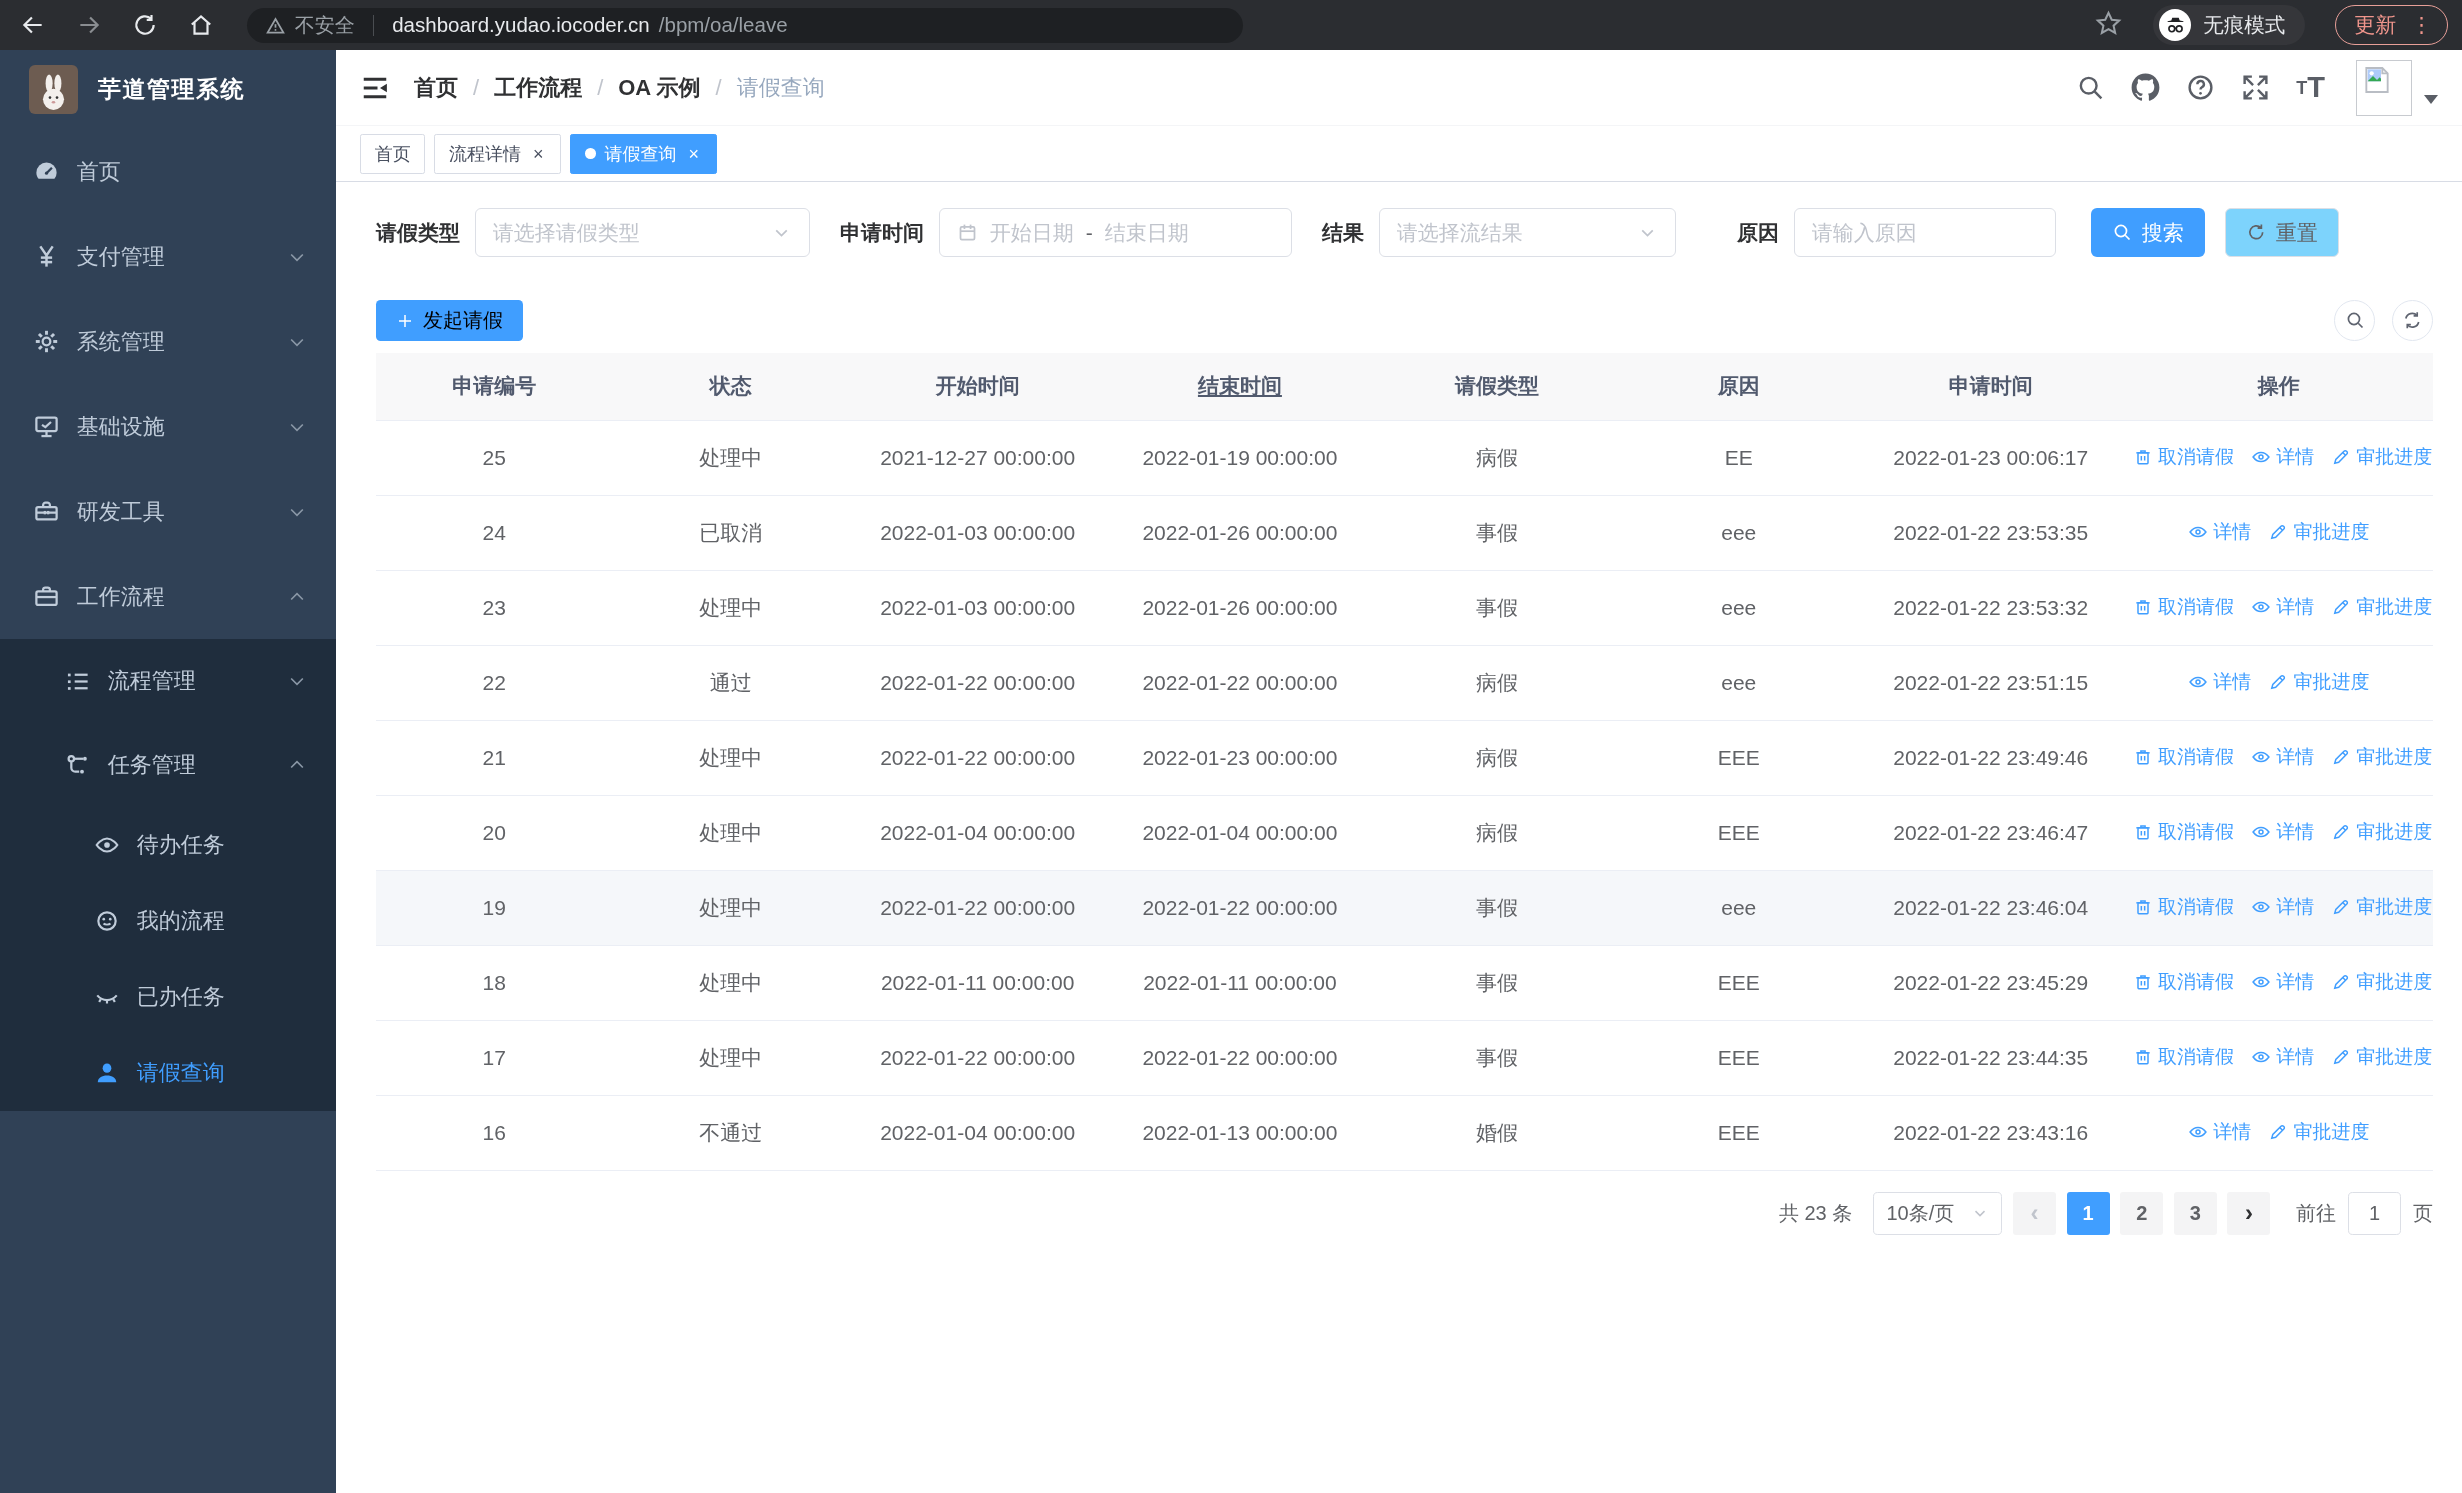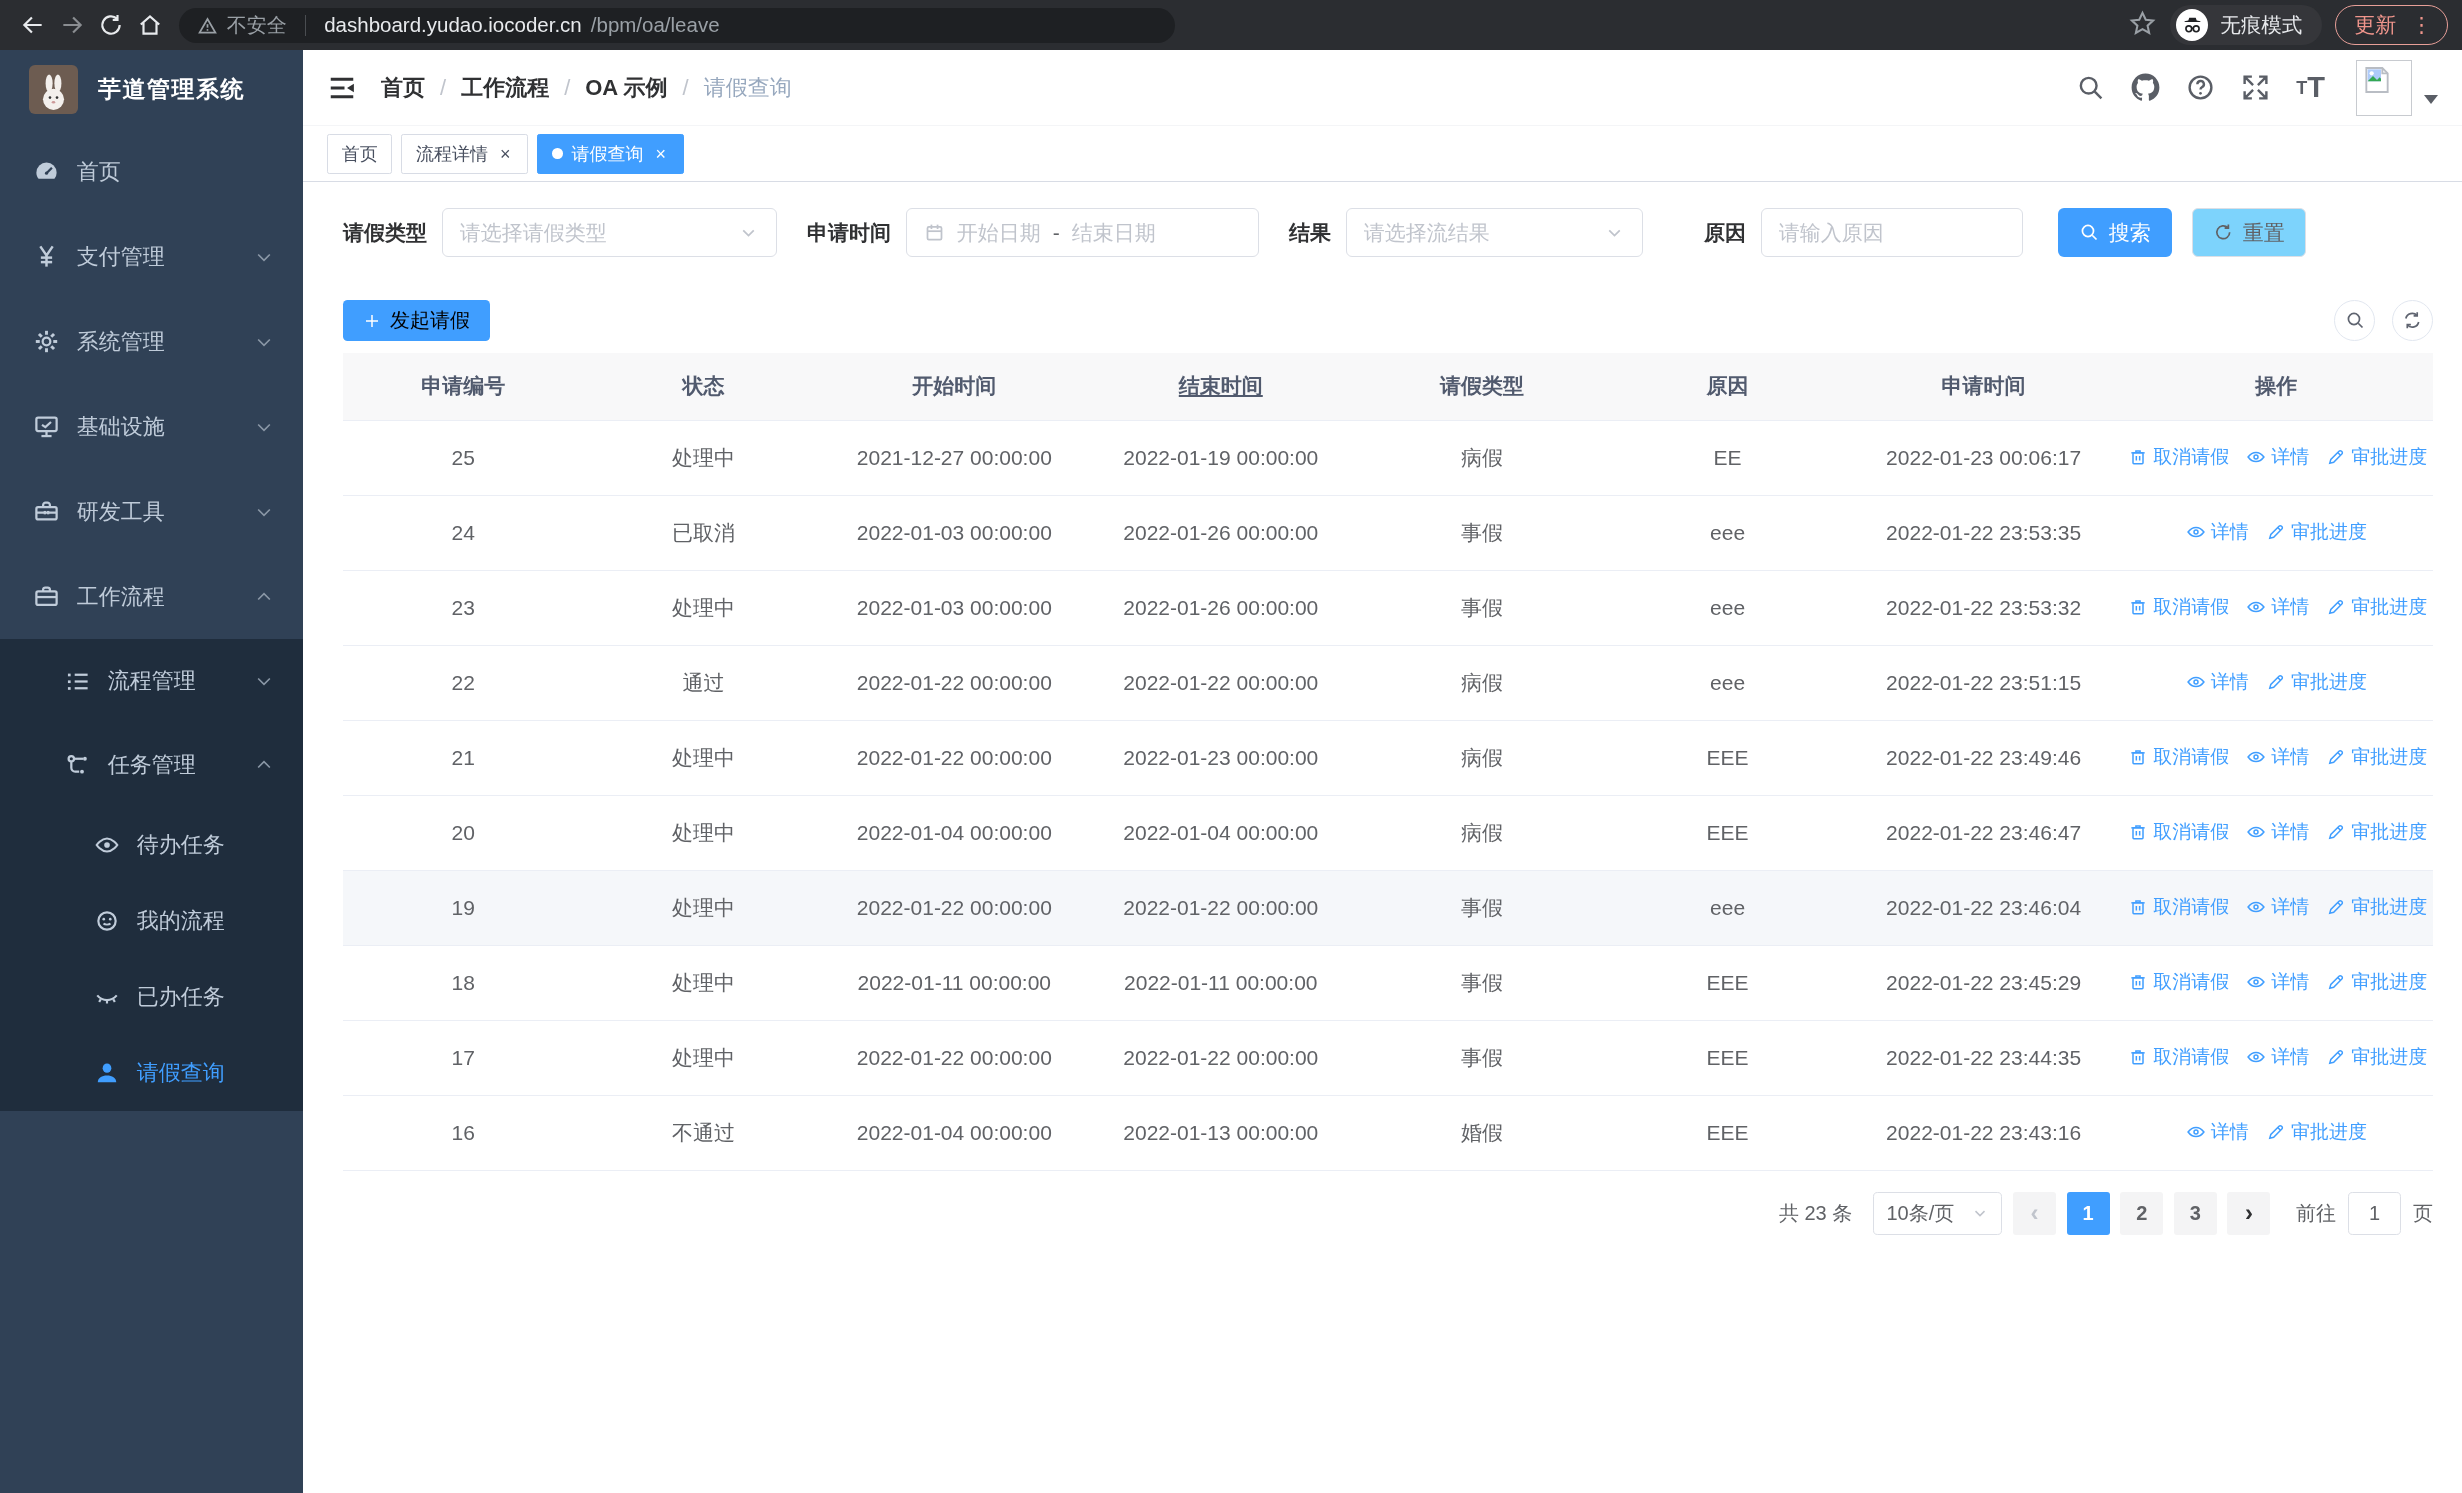--- a/index.html
+++ b/index.html
@@ -1,40 +1,40 @@
 <!DOCTYPE html>
 <html style="font-size:12px"><head>
 <meta charset="utf-8">
 <style>
   * { box-sizing: border-box; margin: 0; padding: 0; }
   html,body { width: 2462px; height: 1494px; overflow: hidden;
     font-family: "Liberation Sans", "DejaVu Sans", sans-serif; background:#fff; }
 
   
-  .browser-bar { height:50px; background:#2b2d31; display:flex; align-items:center; padding:0 13.7px; gap:1px; }
+  .browser-bar { height:50px; background:#2b2d31; display:flex; align-items:center; padding:0 13.7px; gap:18px; }
   .nav-btn { width:38px; height:38px; display:flex; align-items:center; justify-content:center; border-radius:50%; flex-shrink:0; }
   .nav-btn svg { width:26px; height:26px; }
   .omnibox { width:996px; height:35px; margin-left:9px; background:#1e2023; border-radius:18px;
     display:flex; align-items:center; padding:0 18px; gap:9px; color:#9aa0a6; font-size:20px; flex-shrink:0; }
   .omnibox .sep { width:1.5px; height:21px; background:#4a4d51; margin:0 9px; flex-shrink:0; }
   .url-host { color:#e8eaed; font-size:20.5px; white-space:nowrap; }
   .url-path { color:#9aa0a6; font-size:20.5px; white-space:nowrap; }
   .browser-spacer { flex:1; }
   .star-btn { padding:0 12px; }
   .star-btn svg { width:29px; height:29px; }
   .incog { height:40px; border-radius:20px; background:#35363a; display:flex; align-items:center; gap:12px; padding:0 20px 0 6px; color:#e8eaed; font-size:20.5px; flex-shrink:0; }
   .incog-circle { width:32px; height:32px; border-radius:50%; background:#fff; display:flex; align-items:center; justify-content:center; }
   .incog-circle svg { width:21px; height:21px; }
   .update-pill { height:40px; border-radius:20.5px; border:1.5px solid #e89f98; color:#f0958c; font-size:21px;
     display:flex; align-items:center; gap:15px; padding:0 15px 0 18px; margin-left:12px; flex-shrink:0; }
   .update-dots { font-size:21px; letter-spacing:0; }
 
   
   .app { display:flex; height:1443px; }
-  .sidebar { width:303px; background:#304156; flex-shrink:0; overflow:hidden; }
+  .sidebar { width:336px; background:#304156; flex-shrink:0; overflow:hidden; }
   .logo-row { height:79px; display:flex; align-items:center; padding-left:29px; gap:20px; }
   .logo-img { width:49px; height:49px; border-radius:6px; background:#6d5c51; display:flex; align-items:flex-end; justify-content:center; overflow:hidden; }
   .logo-img svg { width:37px; height:41px; }
   .logo-title { color:#fff; font-size:23px; font-weight:bold; letter-spacing:1.5px; }
   .menu-item { display:flex; align-items:center; position:relative; color:#bfcbd9; font-size:22px; cursor:pointer; }
   .menu-item.top  { height:85px; padding-left:33px; }
   .submenu { background:#1f2d3d; }
   .menu-item.sub1 { height:84px; padding-left:64px; }
   .menu-item.sub2 { height:76px; padding-left:94px; }
   .menu-icon { display:inline-flex; margin-right:16.7px; color:#c0ccda; }

